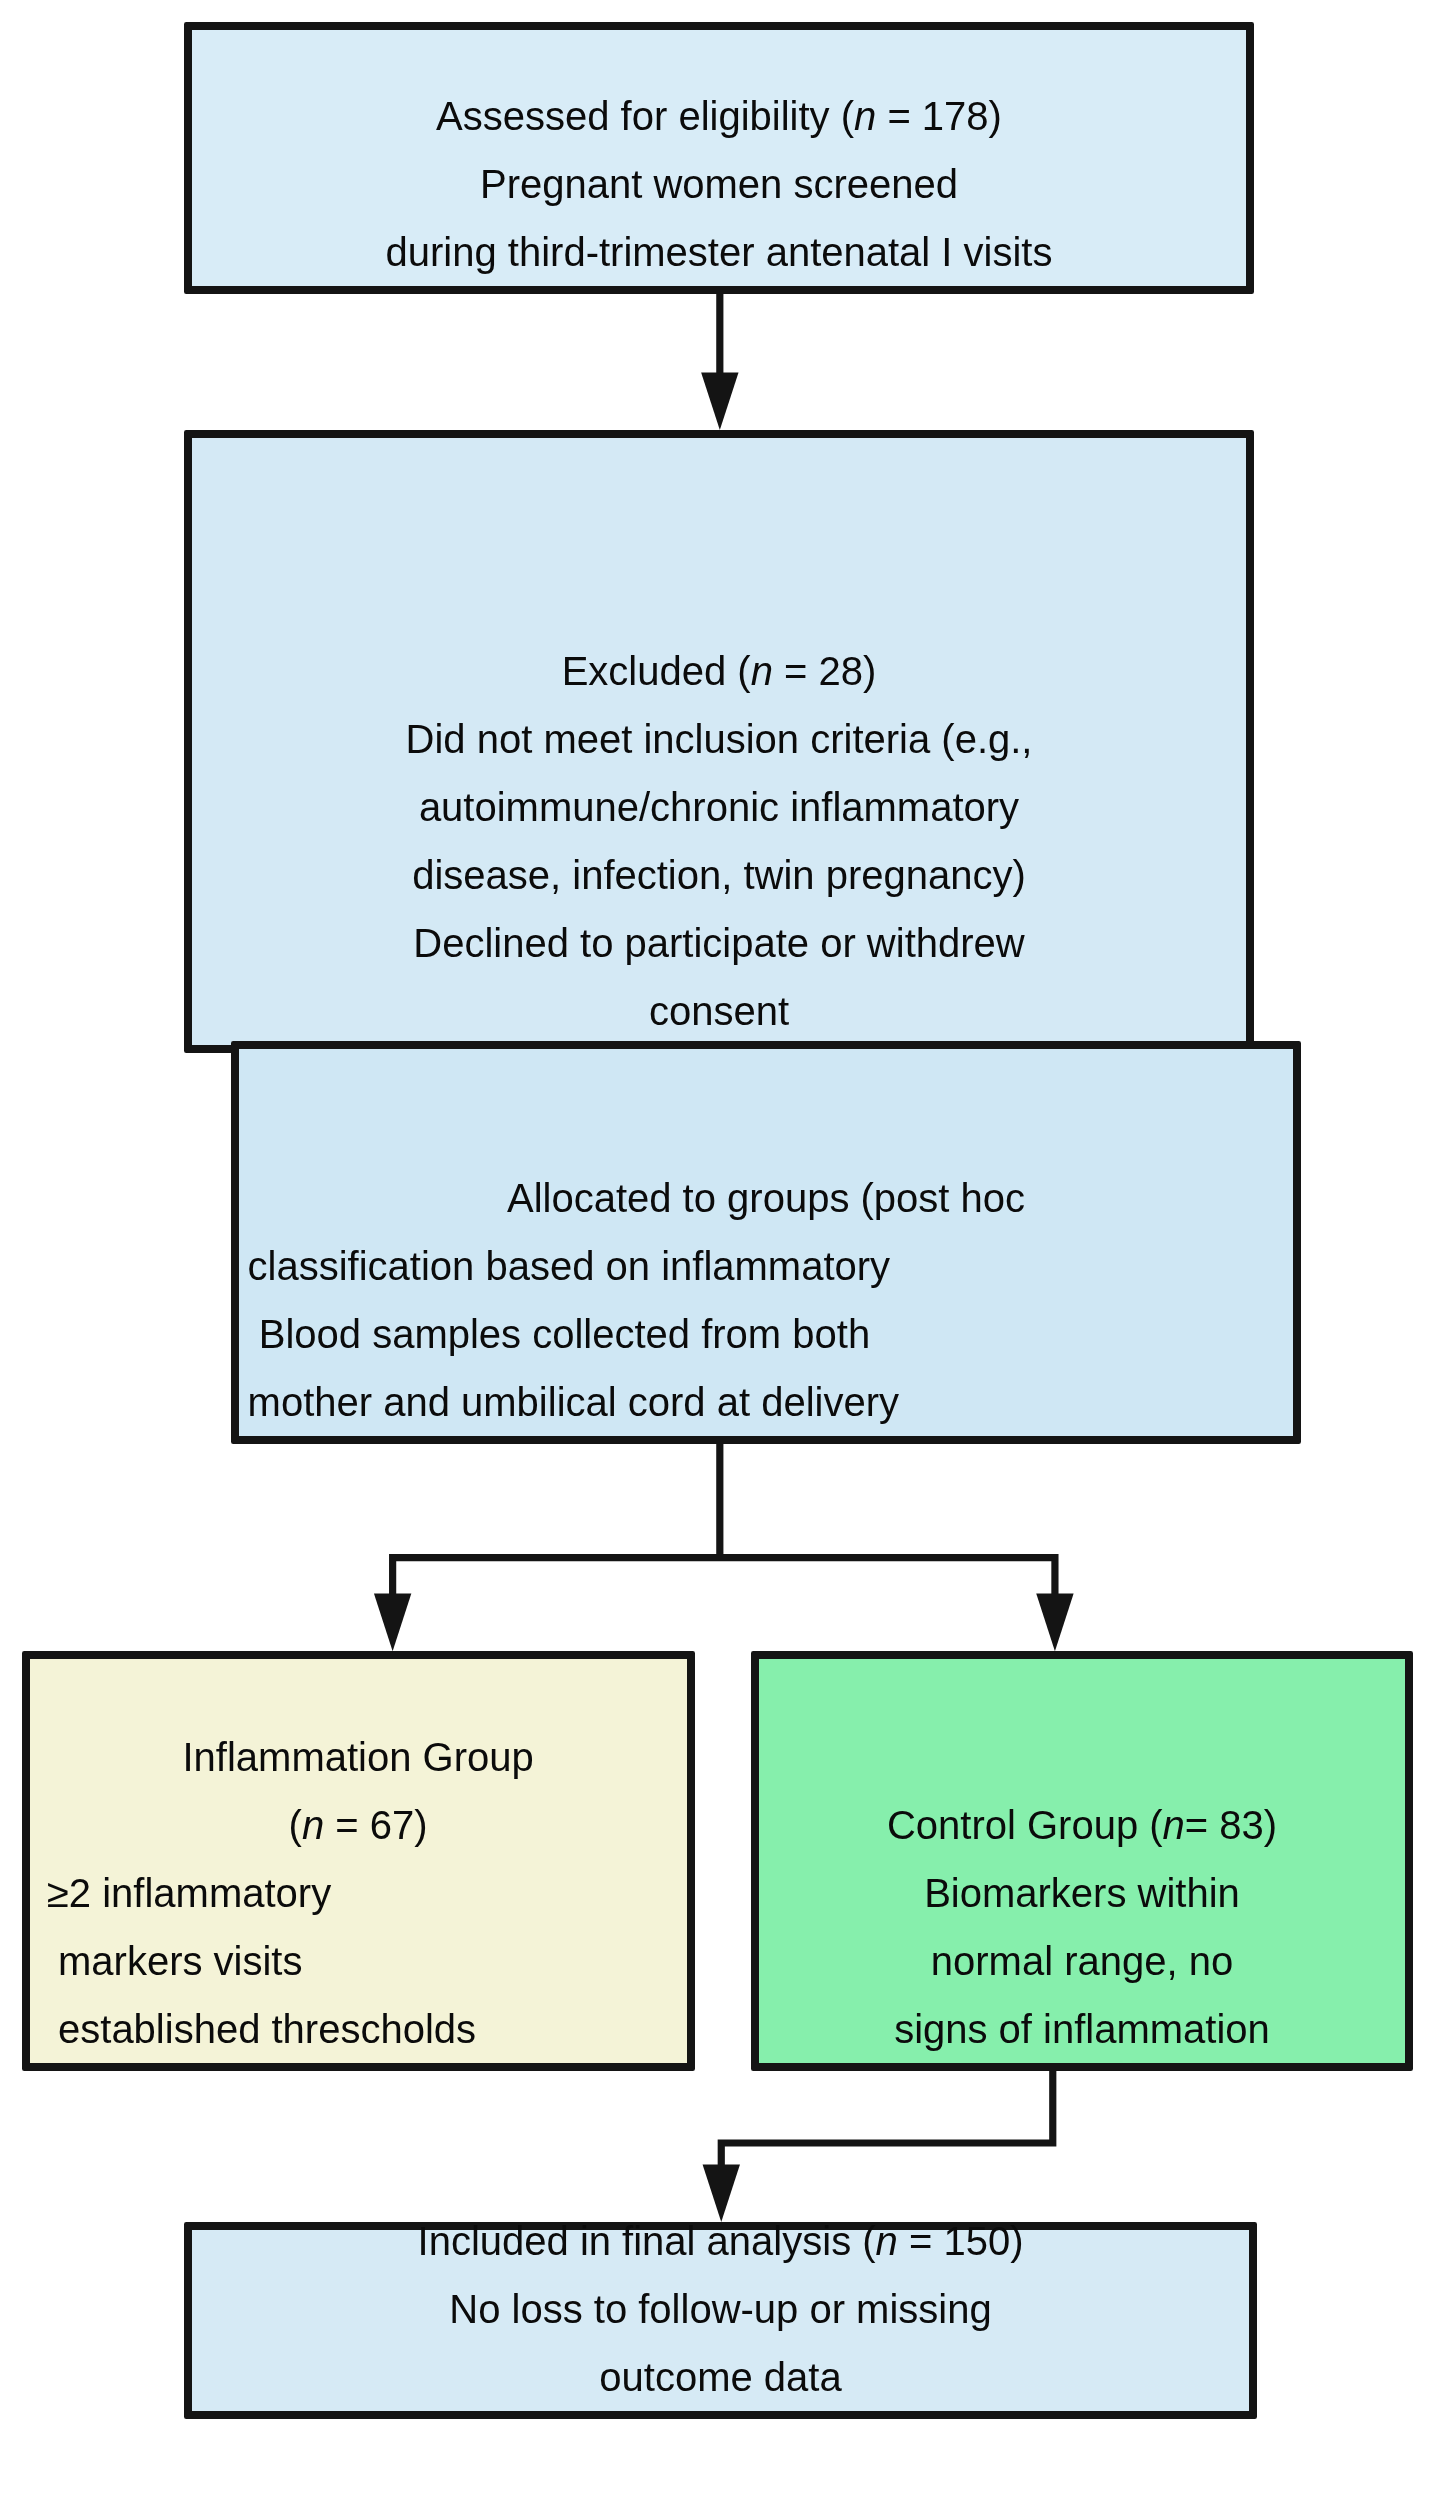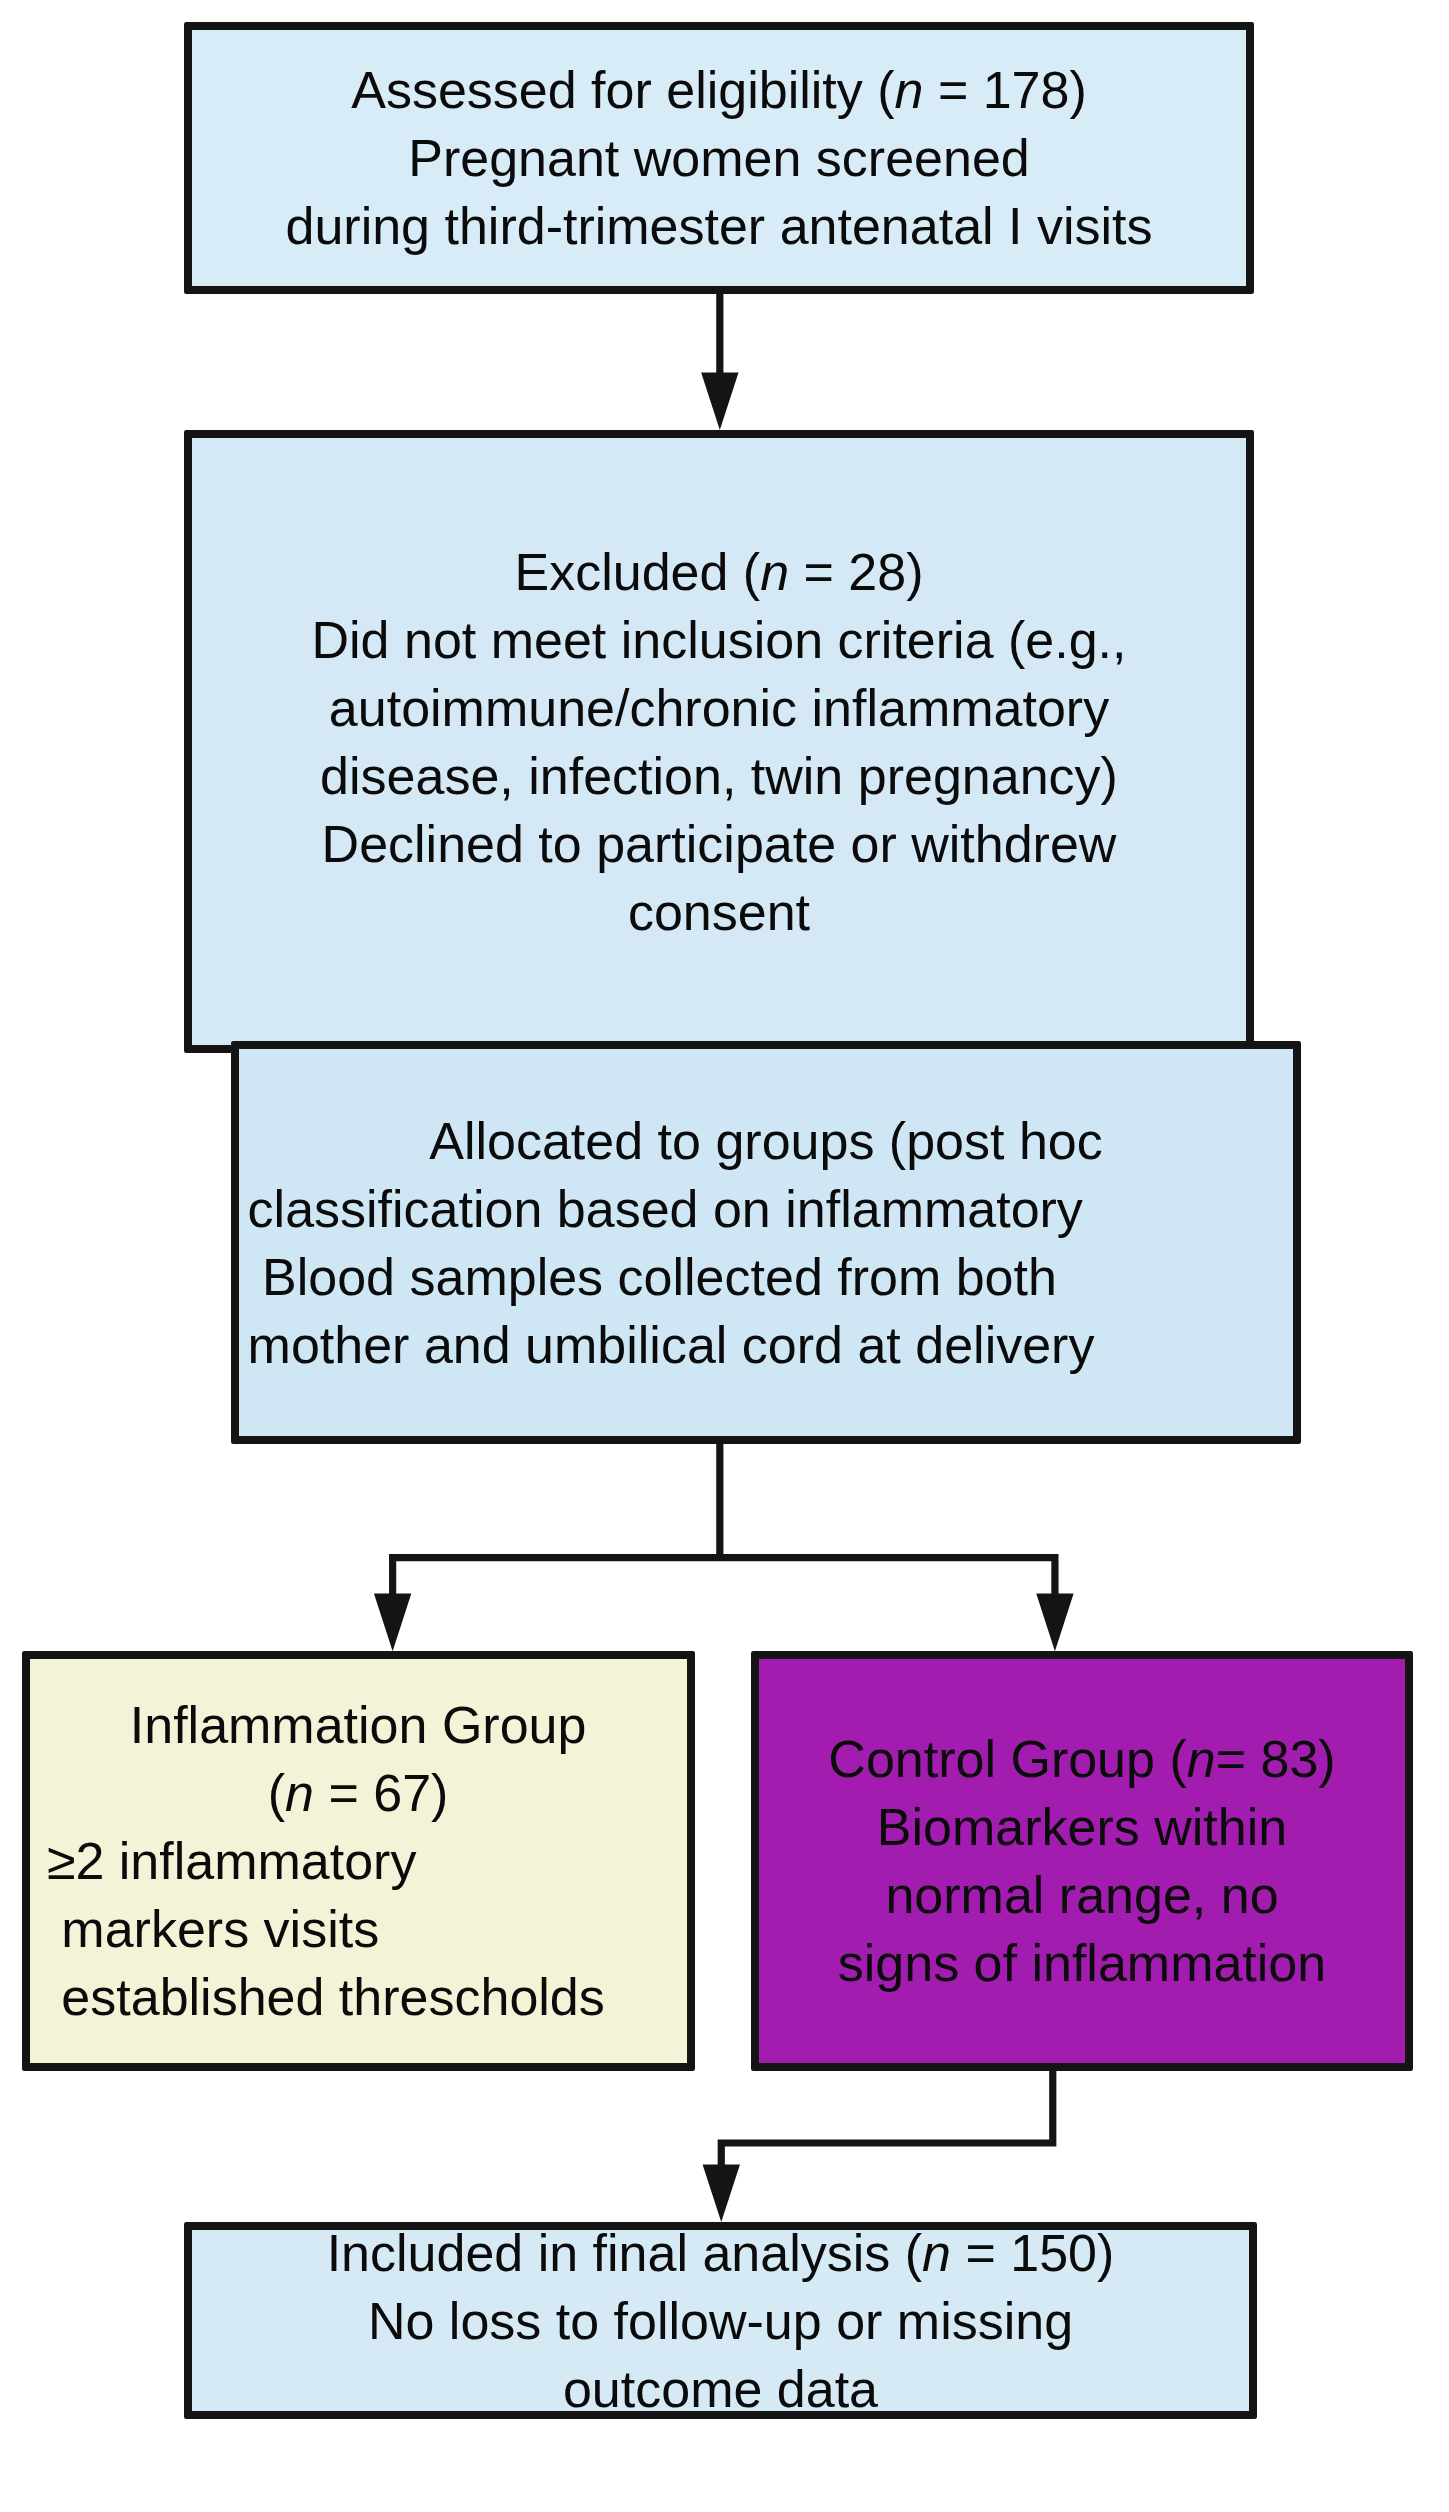--- a/index.html
+++ b/index.html
@@ -17,22 +17,22 @@
     left:0; top:0;
     width:1449px; height:2512px;
   }
   .box{
     position:absolute;
     box-sizing:border-box;
     border:8px solid #141414;
     border-radius:2.2px;
     display:flex;
     flex-direction:column;
-    justify-content:center;
-    font-size:52px;
+    justify-content:flex-end;
+    font-size:40px;
     line-height:68px;
     font-weight:400;
     padding:0 11.5px;
   }
   .line{white-space:pre-wrap;}
   .line.ac{text-align:center;}
   .line.al{text-align:left;}
   .b1{left:184px; top:21.6px;   width:1070px; height:272px;}
   .b2{left:184px; top:430px;  width:1070px; height:623px;}
   .b3{left:184px; top:1041px; width:1070px; height:403px; padding:0 8.6px;}
@@ -92,21 +92,21 @@
     </div>
 
   <div class="box b4" style="background: rgb(244, 243, 215);">
       <div class="line ac">Inflammation Group</div>
       <div class="line ac">(<i>n</i> = 67)</div>
       <div class="line al">≥2 inflammatory</div>
       <div class="line al"> markers visits</div>
       <div class="line al"> established threscholds</div>
     </div>
 
-  <div class="box b5" style="background: #a21caf;">
+  <div class="box b5" style="background: #86efac;">
       <div class="line ac">Control Group (<i>n</i>= 83)</div>
       <div class="line ac">Biomarkers within</div>
       <div class="line ac">normal range, no</div>
       <div class="line ac">signs of inflammation</div>
     </div>
 
   <div class="box b6" style="background: rgb(214, 234, 245);">
       <div class="line ac">Included in final analysis (<i>n</i> = 150)</div>
       <div class="line ac">No loss to follow-up or missing</div>
       <div class="line ac">outcome data</div>

